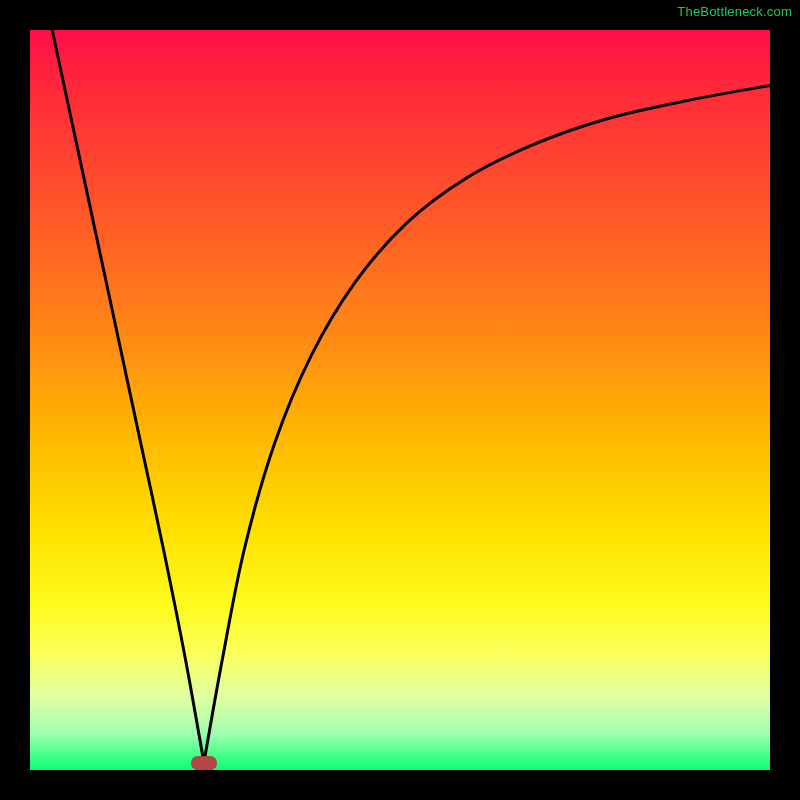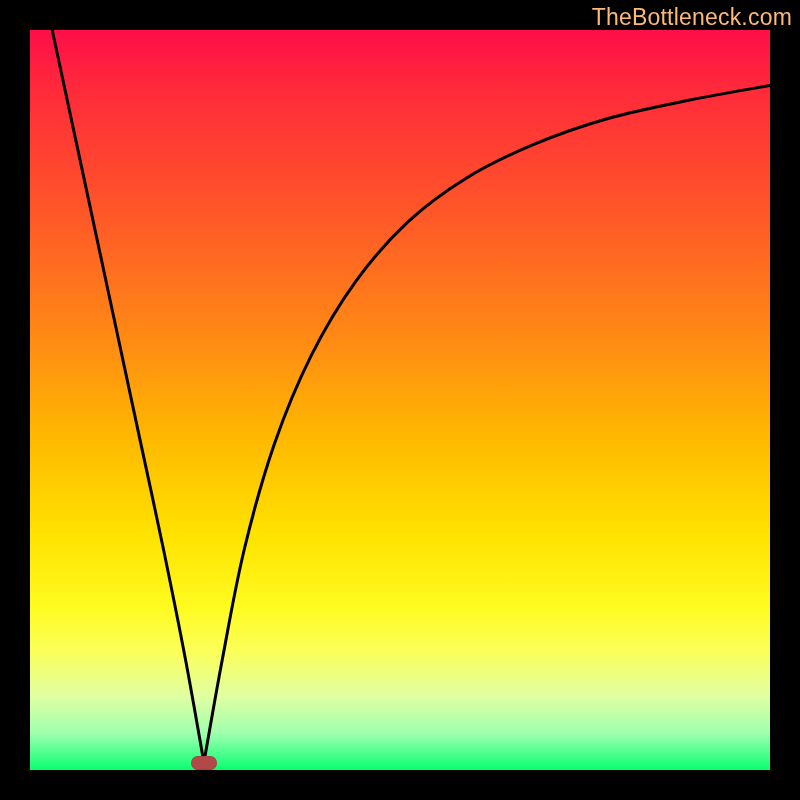--- a/index.html
+++ b/index.html
@@ -44,22 +44,22 @@
     left: 0;
     top: 0;
     width: 740px;
     height: 740px;
     overflow: visible;
   }
   .watermark {
     position: absolute;
     top: 4px;
     right: 8px;
-    color: #fdba74;
-    font-size: 23px;
+    color: #22c55e;
+    font-size: 13px;
     font-weight: 500;
     letter-spacing: 0.2px;
     user-select: none;
   }
   .marker {
     position: absolute;
     width: 26px;
     height: 14px;
     background: #b24848;
     border-radius: 7px / 7px;

